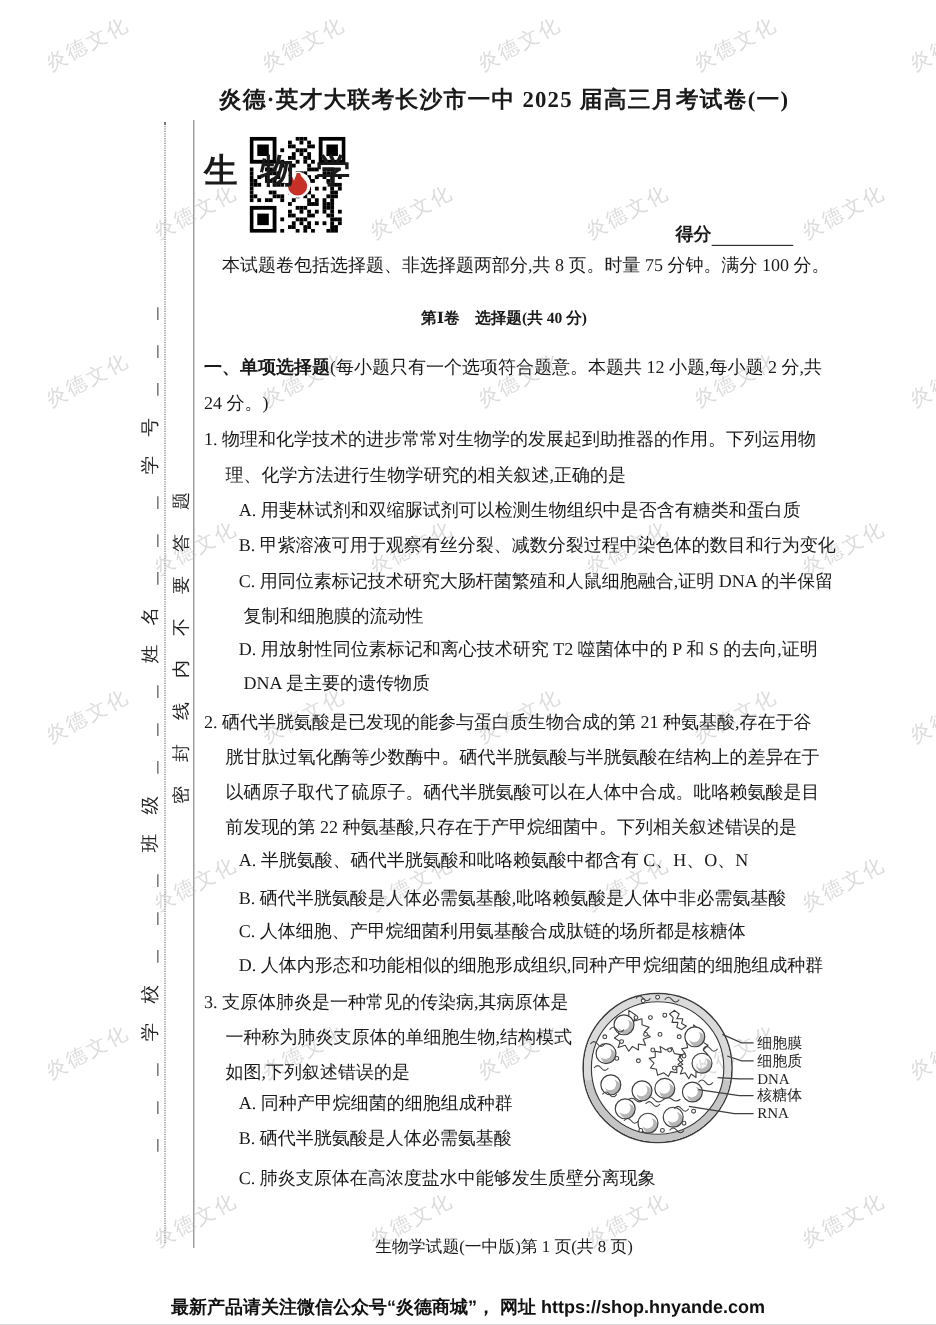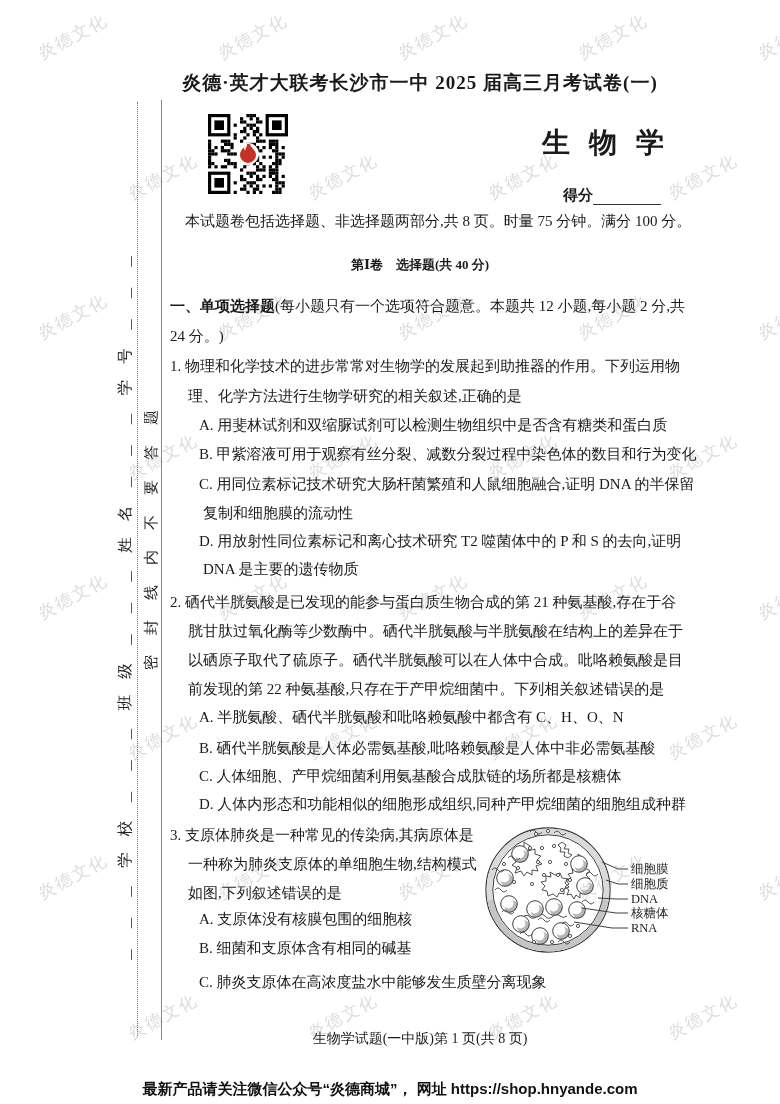--- a/index.html
+++ b/index.html
@@ -17,21 +17,21 @@
       font-size:15.5px;letter-spacing:16px;}
   .strip-seal{left:2px;top:520px;width:300px;height:20px;transform:rotate(-90deg);
       font-size:15px;letter-spacing:20px;}
   
   .ln{position:absolute;white-space:nowrap;font-size:15px;z-index:2;}
   .x-q{left:170px;} .x-c{left:188px;} .x-o{left:199px;} .x-oc{left:203px;}
   .center{left:170px;width:500px;text-align:center;}
   .bold{font-weight:bold;}
   .exam-title{position:absolute;top:70px;left:170px;width:500px;text-align:center;
       font-size:19px;font-weight:bold;z-index:2;letter-spacing:1px;}
-  .subject{position:absolute;top:124px;left:170px;width:500px;text-align:right;
+  .subject{position:absolute;top:124px;left:170px;width:500px;text-align:left;
       font-size:28px;font-weight:bold;letter-spacing:6px;z-index:2;}
   .score{position:absolute;top:186px;left:563px;z-index:2;font-size:15px;}
   .score b{font-weight:bold;}
   .score .blank{display:inline-block;width:68px;border-bottom:1px solid #333;height:15px;vertical-align:bottom;}
   .footer-page{position:absolute;top:1030px;left:170px;width:500px;text-align:center;font-size:14px;z-index:2;}
   .promo{position:absolute;top:1080px;left:0;width:780px;text-align:center;z-index:2;
       font-family:"Liberation Sans","DejaVu Sans",sans-serif;font-size:15px;font-weight:600;color:#111;}
   #qr{position:absolute;left:208px;top:114px;width:80px;height:80px;z-index:2;}
   #cell{position:absolute;left:478px;top:818px;width:215px;height:146px;z-index:2;}
   #cell text{font-size:12.5px;fill:#222;font-family:"Liberation Serif","DejaVu Serif",serif;}
@@ -258,22 +258,22 @@
   <div class="ln x-c" style="top:622px">胱甘肽过氧化酶等少数酶中。硒代半胱氨酸与半胱氨酸在结构上的差异在于</div>
   <div class="ln x-c" style="top:680px">前发现的第 22 种氨基酸,只存在于产甲烷细菌中。下列相关叙述错误的是</div>
   <div class="ln x-o" style="top:708px">A. 半胱氨酸、硒代半胱氨酸和吡咯赖氨酸中都含有 C、H、O、N</div>
   <div class="ln x-o" style="top:739px">B. 硒代半胱氨酸是人体必需氨基酸,吡咯赖氨酸是人体中非必需氨基酸</div>
   <div class="ln x-o" style="top:767px">C. 人体细胞、产甲烷细菌利用氨基酸合成肽链的场所都是核糖体</div>
   <div class="ln x-o" style="top:795px">D. 人体内形态和功能相似的细胞形成组织,同种产甲烷细菌的细胞组成种群</div>
 
   <div class="ln x-q" style="top:826px">3. 支原体肺炎是一种常见的传染病,其病原体是</div>
   <div class="ln x-c" style="top:855px">一种称为肺炎支原体的单细胞生物,结构模式</div>
   <div class="ln x-c" style="top:884px">如图,下列叙述错误的是</div>
-  <div class="ln x-o" style="top:910px">A. 支原体没有核膜包围的细胞核</div>
-  <div class="ln x-o" style="top:939px">B. 细菌和支原体含有相同的碱基</div>
+  <div class="ln x-o" style="top:910px">A. 同种产甲烷细菌的细胞组成种群</div>
+  <div class="ln x-o" style="top:939px">B. 硒代半胱氨酸是人体必需氨基酸</div>
   <div class="ln x-o" style="top:973px">C. 肺炎支原体在高浓度盐水中能够发生质壁分离现象</div>
 
   <svg id="cell" viewBox="0 0 215 146">
     <circle cx="70" cy="72" r="62" fill="#fff" stroke="#3a3a3a" stroke-width="1.3"></circle>
     <circle cx="70" cy="72" r="58.6" fill="none" stroke="#dadada" stroke-width="5.6"></circle>
     <path d="M127.7,82.2 A58.6,58.6 0 0 1 12.3,82.2" fill="none" stroke="#c5c5c5" stroke-width="5.6"></path>
     <circle cx="70" cy="72" r="55.2" fill="#fff" stroke="#3a3a3a" stroke-width="1"></circle>
 
     <g fill="none" stroke="#3a3a3a" stroke-width="0.9" stroke-linejoin="round">
       <path d="M46,24 l6,4 -2,5 7,-2 0,5 6,2 -4,4 5,4 -6,2 2,5 -6,-1 0,5 -5,-3 -3,4 -3,-5 -6,2 2,-5 -5,-3 4,-3 -3,-5 6,-1 -1,-5 5,1 1,-4 z"></path>

